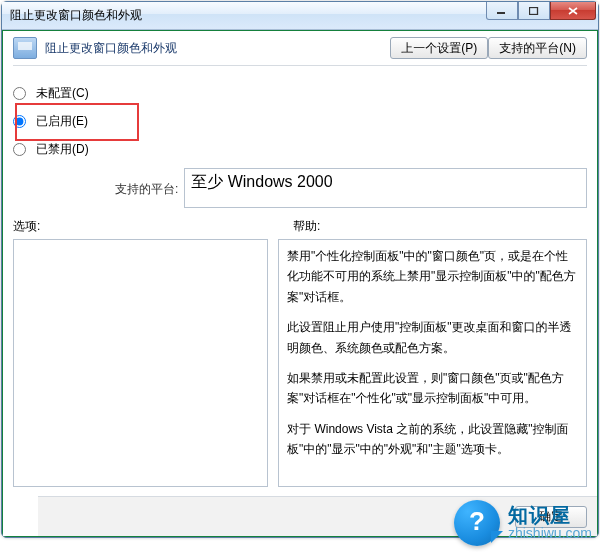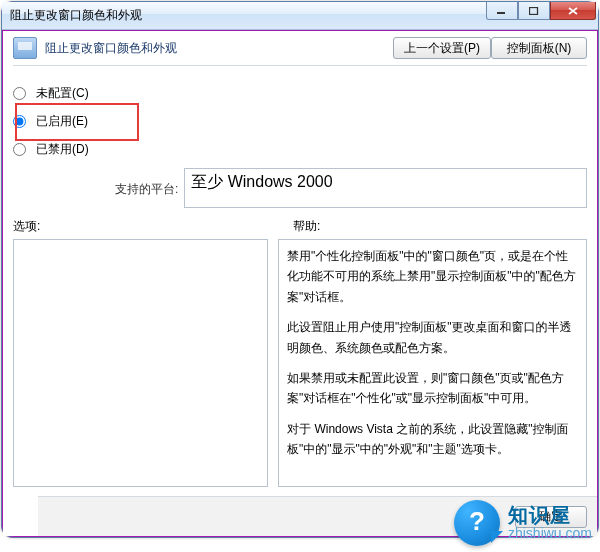--- a/index.html
+++ b/index.html
@@ -9,23 +9,23 @@
     font-family: "Microsoft YaHei", "Segoe UI", Tahoma, sans-serif;
     font-size: 12px;
     background: #fff;
     color: #000;
     overflow: hidden;
   }
   .window {
     width: 598px; height: 537px;
     margin: 1px;
     border: 1px solid #5b7fa6;
-    background: #a21caf;
+    background: #15803d;
     position: relative;
-    border-radius: 12px;
+    border-radius: 6px;
     box-shadow: 0 0 3px rgba(0,0,0,0.25);
   }
   .titlebar {
     height: 28px;
     background: linear-gradient(to bottom, #f7fbff 0%, #e2eefb 45%, #cfe3f7 46%, #dbeafb 100%);
     border-bottom: 1px solid #a8bdd6;
     display: flex;
     align-items: center;
     padding: 0 4px 0 8px;
     position: relative;
@@ -294,21 +294,21 @@
     </div>
   </div>
 
   <div class="client">
 
     <div class="header-row">
       <div class="app-icon"></div>
       <div class="header-title">阻止更改窗口颜色和外观</div>
       <div class="nav-buttons">
         <div class="btn">上一个设置(P)</div>
-        <div class="btn">控制面板(N)</div>
+        <div class="btn">支持的平台(N)</div>
       </div>
     </div>
 
     <div class="divider"></div>
 
     <div class="config-area">
       <div class="radio-col">
         <label class="radio-row">
           <input type="radio" name="state" style="">
           <span>未配置(C)</span>

